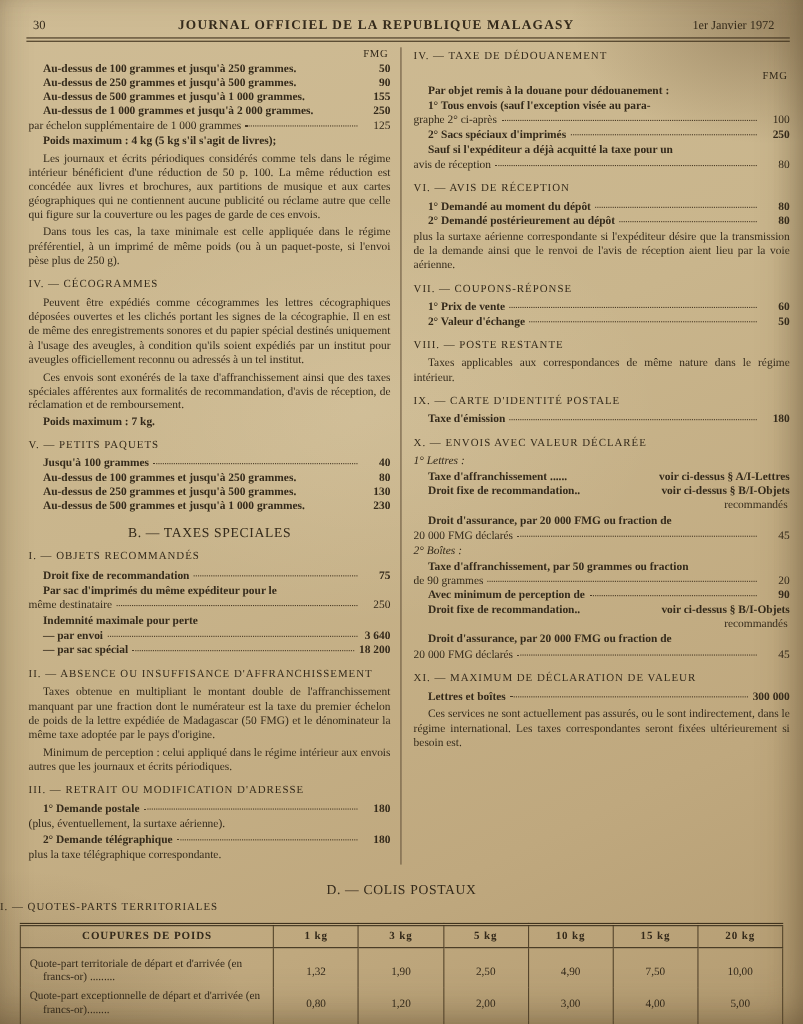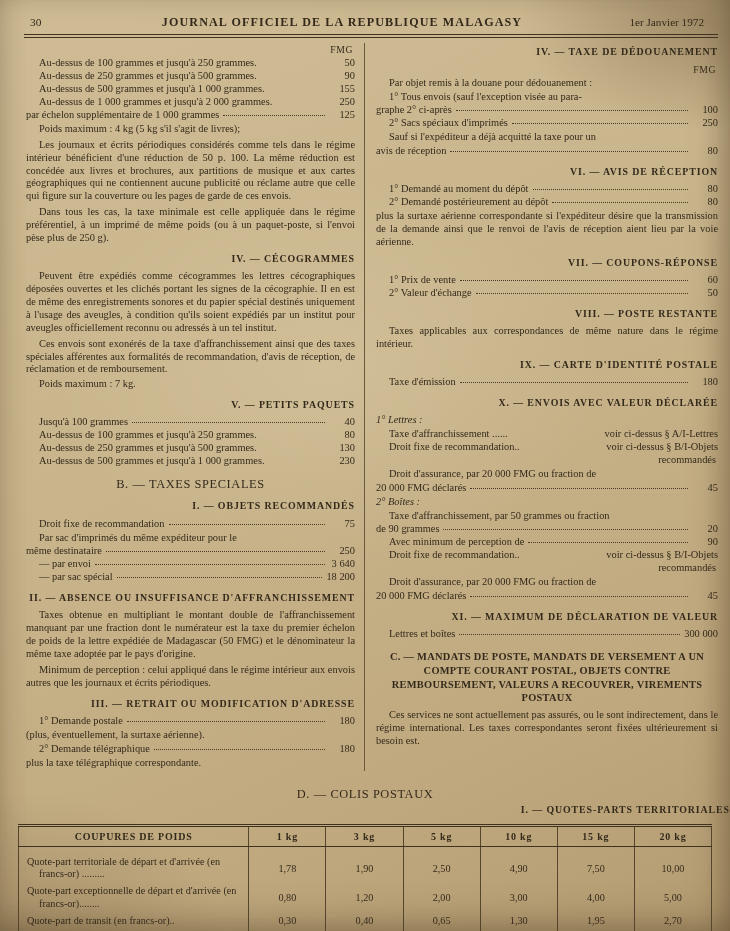--- a/index.html
+++ b/index.html
@@ -22,24 +22,24 @@
   .rule2{margin:2px 12px 0 24px;border-top:1.7px solid #41331f;border-bottom:1px solid #41331f;height:2.4px;}
   .cols{display:flex;padding:5px 12px 0 26px;font-size:10.4px;line-height:1.24;}
   .cl{width:338px;padding-right:9px;box-sizing:border-box;}
   .cr{flex:1;border-left:1px solid #6a5940;padding-left:11px;box-sizing:border-box;}
   .fmg{text-align:right;font-size:9.7px;letter-spacing:.6px;margin:1px 2px 1px 0;}
   .tl{display:flex;align-items:baseline;}
   .tl .lb{}
   .tl .fill{flex:1;margin:0 4px;min-width:6px;}
   .tl .fill.d{border-bottom:1.4px dotted #49player;border-bottom:1.4px dotted #493a25;transform:translateY(-2px);}
   .tl .vl{text-align:right;white-space:nowrap;min-width:26px;}
-  .i1{padding-left:13px;}
+  .i1{padding-left:13px;font-weight:bold;}
   .p{text-indent:13px;text-align:justify;margin:3px 0 2px;}
   .nm{margin:1px 0;}
-  .sh{text-align:right;font-size:9.9px;font-weight:bold;letter-spacing:.9px;margin:8px 0 5px;}
+  .sh{text-align:left;font-size:9.9px;font-weight:normal;letter-spacing:.9px;margin:8px 0 5px;}
   .bh{text-align:center;font-size:12.4px;letter-spacing:.6px;margin:9px 0 5px;}
   .ch{text-align:center;font-weight:bold;font-size:10.4px;line-height:1.33;letter-spacing:.3px;margin:9px 2px 4px;}
   .r{text-align:right;padding-right:2px;}
   .bsec{margin-top:16px;}
   .colis{width:694px;margin:9px auto 0;border-collapse:collapse;
     border-top:3px double #3f321e;border-bottom:2px solid #3f321e;
     border-left:1px solid #55452c;border-right:1px solid #55452c;}
   .colis th{font-size:10px;font-weight:bold;letter-spacing:.8px;padding:4px 12px;border-bottom:1.6px solid #3f321e;}
   .colis td{font-size:10.2px;padding:2px 4px;}
   .colis th+th,.colis td+td{border-left:1px solid #55452c;}
@@ -130,20 +130,21 @@
           <span class="lb">Droit fixe de recommandation</span>
           <span class="fill d"></span>
           <span class="vl">75</span>
         </div>
       <div class="nm i1">Par sac d'imprimés du même expéditeur pour le</div>
       <div class="tl">
           <span class="lb">même destinataire</span>
           <span class="fill d"></span>
           <span class="vl">250</span>
         </div>
+      <div class="nm i1">Indemnité maximale pour perte</div>
       <div class="tl i1">
           <span class="lb">— par envoi</span>
           <span class="fill d"></span>
           <span class="vl">3 640</span>
         </div>
       <div class="tl i1">
           <span class="lb">— par sac spécial</span>
           <span class="fill d"></span>
           <span class="vl">18 200</span>
         </div>
@@ -270,21 +271,20 @@
           <span class="vl">45</span>
         </div>
 
       <div class="sh">XI. — MAXIMUM DE DÉCLARATION DE VALEUR</div>
       <div class="tl i1">
           <span class="lb">Lettres et boîtes</span>
           <span class="fill d"></span>
           <span class="vl">300 000</span>
         </div>
 
-      <div class="ch">C. — MANDATS DE POSTE, MANDATS DE VERSEMENT A UN COMPTE COURANT POSTAL, OBJETS CONTRE REMBOURSEMENT, VALEURS A RECOUVRER, VIREMENTS POSTAUX</div>
       <div class="p">Ces services ne sont actuellement pas assurés, ou le sont indirectement, dans le régime international. Les taxes correspondantes seront fixées ultérieurement si besoin est.</div>
     </div>
   </div>
 
   <div class="bsec">
     <div class="bh" style="margin-bottom:2px;">D. — COLIS POSTAUX</div>
     <div class="sh" style="margin-top:2px;">I. — QUOTES-PARTS TERRITORIALES</div>
 
     <table class="colis">
       <colgroup>
@@ -303,21 +303,21 @@
           <th>3 kg</th>
           <th>5 kg</th>
           <th>10 kg</th>
           <th>15 kg</th>
           <th>20 kg</th>
         </tr>
       </thead>
       <tbody>
         <tr class="r1">
           <td class="lblc">Quote-part territoriale de départ et d'arrivée (en francs-or) .........</td>
-          <td class="v">1,78</td>
+          <td class="v">1,32</td>
           <td class="v">1,90</td>
           <td class="v">2,50</td>
           <td class="v">4,90</td>
           <td class="v">7,50</td>
           <td class="v">10,00</td>
         </tr>
         <tr>
           <td class="lblc">Quote-part exceptionnelle de départ et d'arrivée (en francs-or)........</td>
           <td class="v">0,80</td>
           <td class="v">1,20</td>

